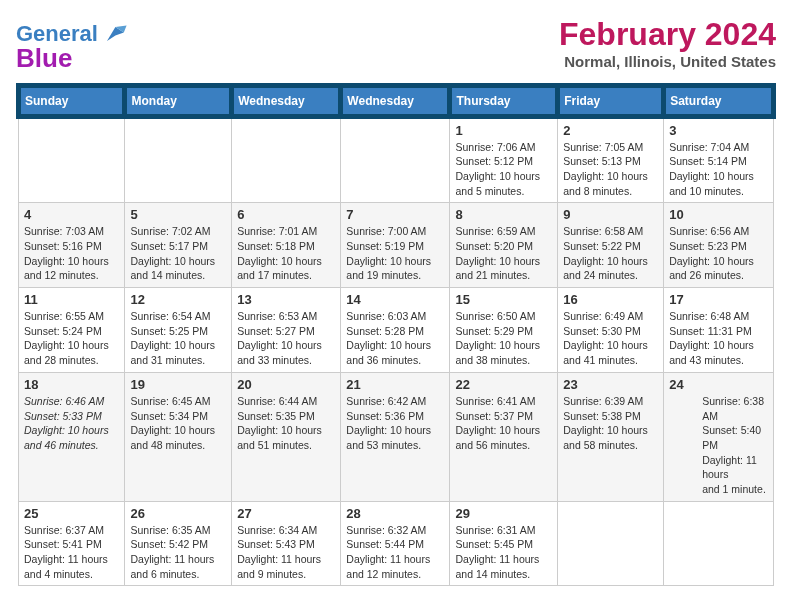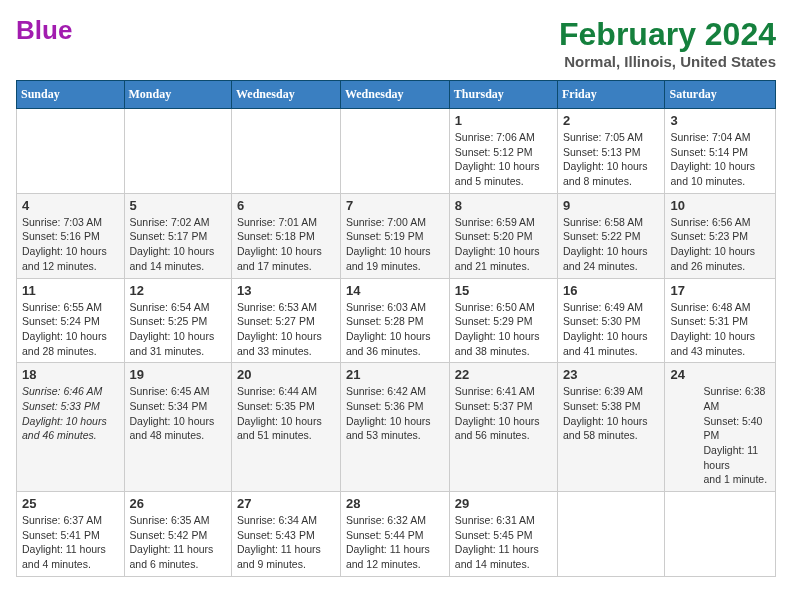--- a/index.html
+++ b/index.html
@@ -34,41 +34,40 @@
       width: 28px;
       height: 28px;
       margin-left: 2px;
     }
     .title-block {
       text-align: right;
     }
     .main-title {
       font-size: 32px;
       font-weight: bold;
-      color: #15803d;
+      color: #be185d;
     }
     .subtitle {
       font-size: 15px;
       color: #555;
       font-weight: bold;
     }
     table {
       width: 100%;
       border-collapse: collapse;
       font-size: 11px;
     }
     thead tr th {
       background-color: #3a7fc1;
       color: #fff;
       padding: 6px 4px;
       text-align: left;
       font-size: 12px;
       font-weight: bold;
-      border: 1px solid #0c4a6e;
-      font-family: Liberation Serif, serif;
+      border: 5px solid #0c4a6e;
     }
     td {
       border: 1px solid #ccc;
       vertical-align: top;
       padding: 4px 5px;
       width: 113px;
       min-height: 80px;
     }
     .day-num {
       font-size: 13px;
@@ -93,20 +92,29 @@
     tr:nth-child(even) td.empty-cell {
       background: #eeeeee;
     }
   </style>
 </head>
 <body>
 
 <div class="header-area">
   <div class="logo">
     <div>
+      <div style="display:flex; align-items:center;">
+        <span class="logo-text">
+          <span>General</span>
+        </span>
+        <svg class="logo-icon" viewBox="0 0 40 40" xmlns="http://www.w3.org/2000/svg">
+          <polygon points="10,30 22,10 34,18 22,22" fill="#3a7fc1"></polygon>
+          <polygon points="22,10 38,8 34,18" fill="#5a9fd4"></polygon>
+        </svg>
+      </div>
       <div style="display:flex; align-items:center; margin-top:-4px;">
         <span class="logo-text" style="color:#a21caf; font-size:26px; font-weight:bold;">Blue</span>
       </div>
     </div>
   </div>
   <div class="title-block">
     <div class="main-title">February 2024</div>
     <div class="subtitle">Normal, Illinois, United States</div>
   </div>
 </div>
@@ -241,21 +249,21 @@
         <td>
           <div class="day-num">16</div>
           <div class="day-info" style="white-space: pre-line;">Sunrise: 6:49 AM
 Sunset: 5:30 PM
 Daylight: 10 hours
 and 41 minutes.</div>
         </td>
         <td>
           <div class="day-num">17</div>
           <div class="day-info" style="white-space: pre-line;">Sunrise: 6:48 AM
-Sunset: 5:31 PM
+Sunset: 11:31 PM
 Daylight: 10 hours
 and 43 minutes.</div>
         </td>
       </tr>
       <tr>
         <td>
           <div class="day-num">18</div>
           <div class="day-info" style="white-space: pre-line; font-style: italic;">Sunrise: 6:46 AM
 Sunset: 5:33 PM
 Daylight: 10 hours

